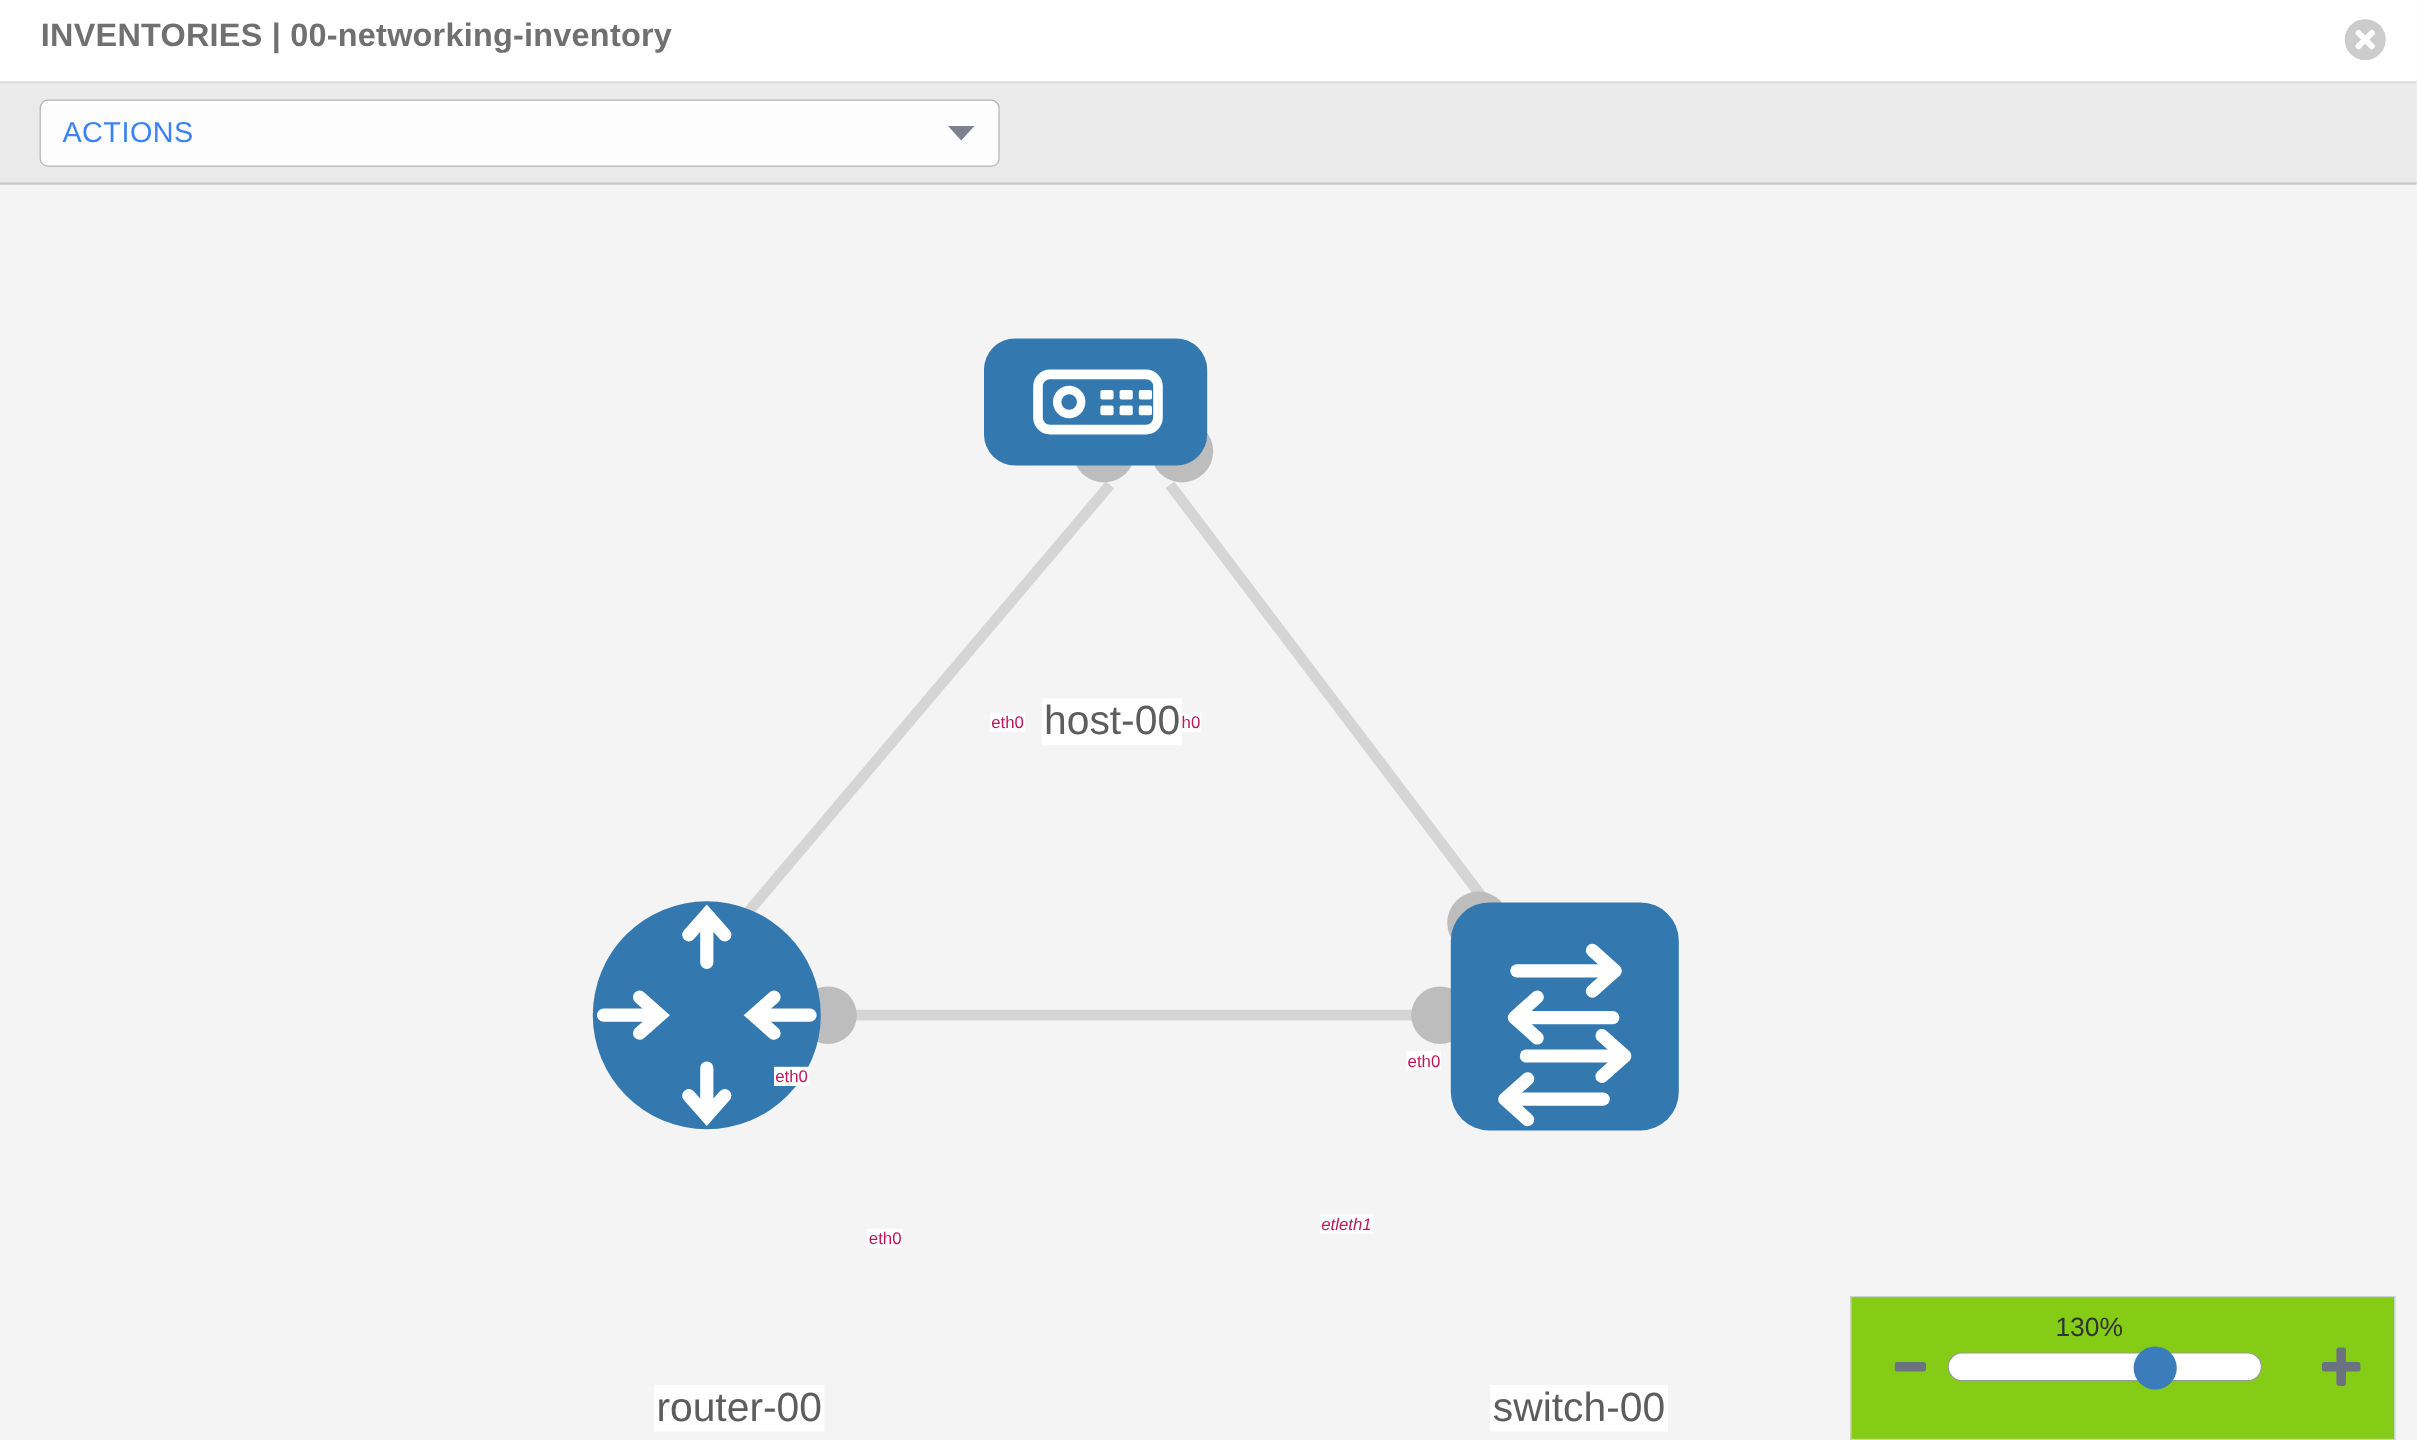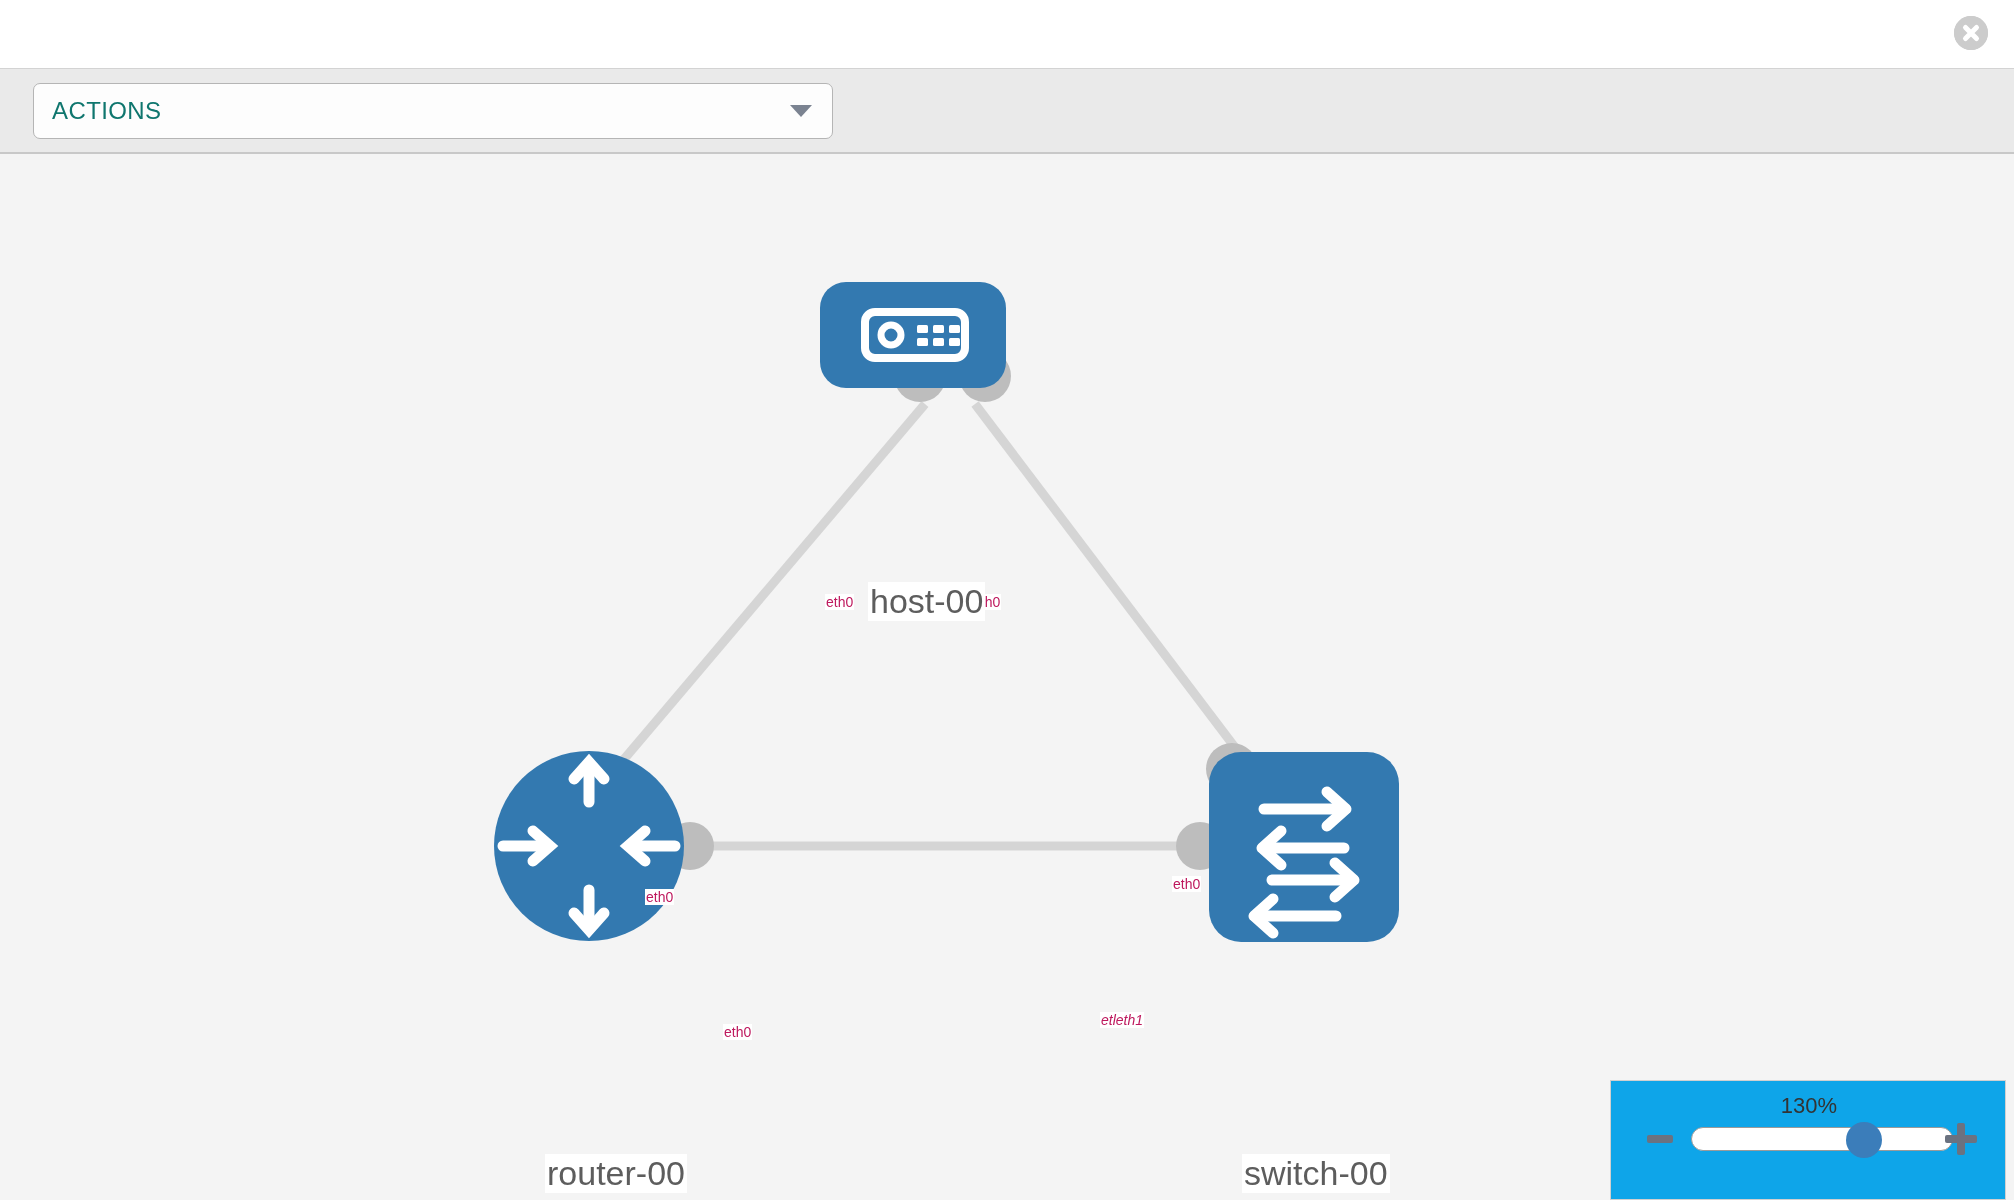--- a/index.html
+++ b/index.html
@@ -35,21 +35,21 @@
     background:#eaeaea;
     border-top:1px solid #d3d3d3;
     border-bottom:2px solid #c8c8c8;
   }
   .ctl-box {
     position:absolute; top:14px; height:56px;
     background:#fdfdfd; border:1px solid #b5b5b5; border-radius:7px;
   }
   .ctl-label {
     position:absolute; left:18px; top:50%; transform:translateY(-50%);
-    font-size:24px; color:#0f766e; letter-spacing:0.4px;
+    font-size:24px; color:#3b82f6; letter-spacing:0.4px;
   }
   .caret {
     position:absolute; right:20px; top:50%; transform:translateY(-50%);
     width:0; height:0;
     border-left:11px solid transparent; border-right:11px solid transparent;
     border-top:12px solid #7b8391;
   }
   #actions-select { left:33px; width:800px; }
   #search-select  { left:1180px; width:800px; }
 
@@ -77,23 +77,23 @@
   .edge-label {
     position:absolute;
     font-size:14px; color:#be185d;
     background:#ffffff;
     white-space:nowrap;
     padding:0 1px;
   }
 
   
   #zoom-panel {
-    position:absolute; right:8px; bottom:0;
-    width:396px; height:120px;
-    background:#0ea5e9; border:1px solid #d0d0d0;
+    position:absolute; right:18px; bottom:0;
+    width:454px; height:120px;
+    background:#84cc16; border:1px solid #d0d0d0;
   }
   #zoom-value {
     position:absolute; top:12px; left:0; width:396px;
     text-align:center; font-size:22px; color:#333333;
   }
   #zoom-minus {
     position:absolute; left:36px; top:54px;
     width:26px; height:8px; background:#6b7280; border-radius:2px;
     cursor:pointer;
   }
@@ -116,20 +116,21 @@
     position:absolute; top:-6px; width:36px; height:36px;
     border-radius:50%; background:#3b7dba; cursor:grab;
   }
 </style>
 </head>
 <body>
 
 <div id="app">
 
   <div id="header">
+    <div id="page-title">INVENTORIES | 00-networking-inventory</div>
     <div id="close-btn">
       <svg width="34" height="34" viewBox="0 0 34 34">
         <circle cx="17" cy="17" r="17" fill="#cccccc"></circle>
         <path d="M11.5 11.5 L22.5 22.5 M22.5 11.5 L11.5 22.5" stroke="#ffffff" stroke-width="5" stroke-linecap="round"></path>
       </svg>
     </div>
   </div>
 
   <div id="toolbar">
 

